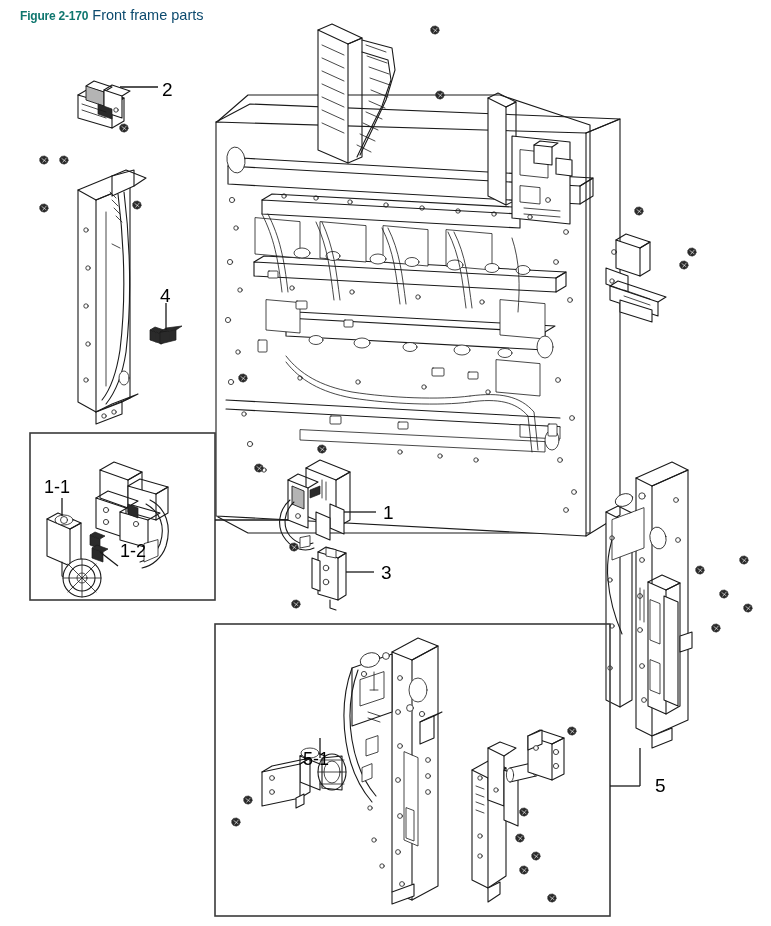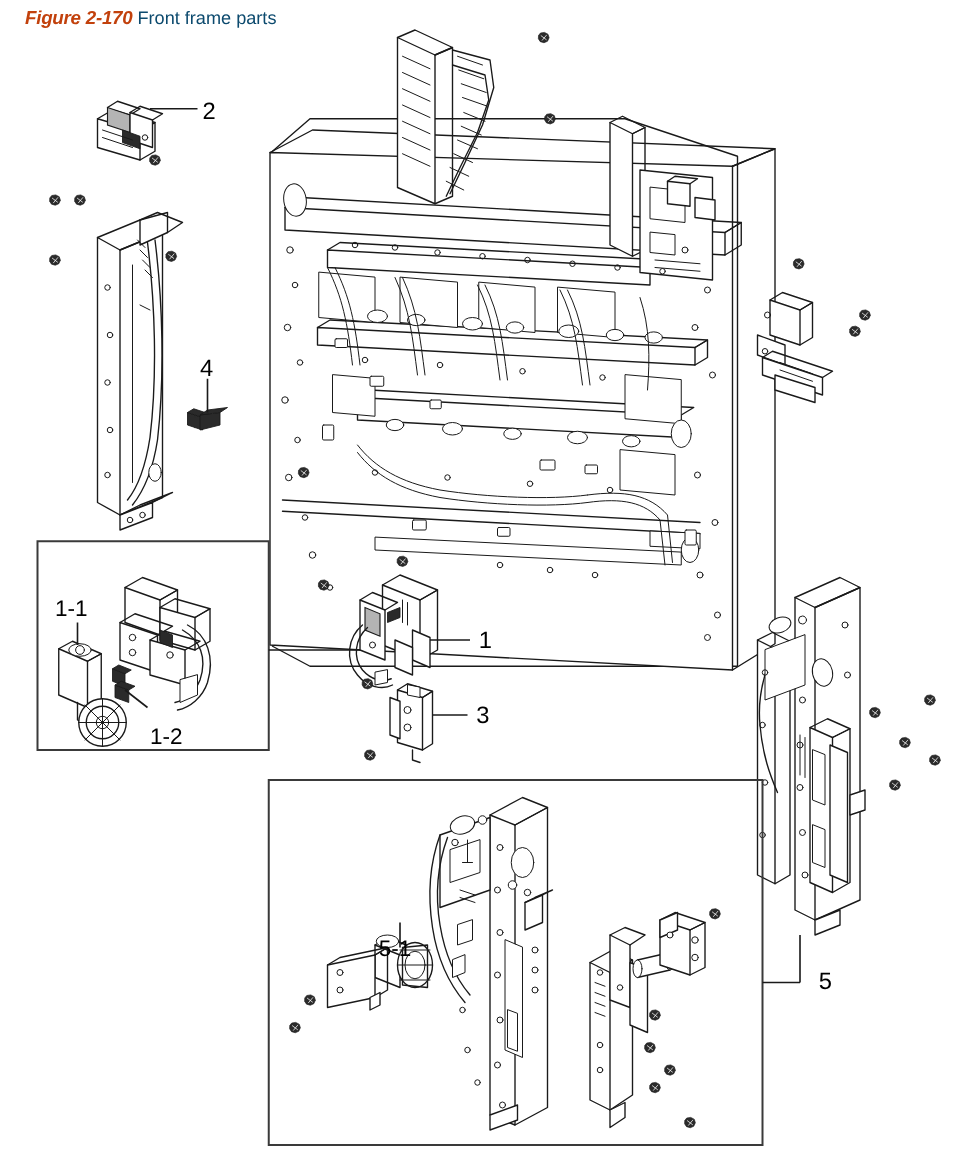--- a/index.html
+++ b/index.html
@@ -20,25 +20,24 @@
   }
   
   #caption {
     position: absolute;
     left: 20px;
     top: 7px;
     white-space: nowrap;
     line-height: 1;
   }
   #caption .fig-num {
-    font-size: 15px;
+    font-size: 12px;
     font-weight: bold;
-    color: #c2410c;
+    color: #0f766e;
     letter-spacing: -0.2px;
-    font-style: italic;
   }
   #caption .fig-title {
     font-size: 14.5px;
     font-weight: normal;
     color: #0c4a6e;
     margin-left: 4px;
   }
   
   #art {
     position: absolute;
@@ -565,19 +564,19 @@
 
     <path class="leader" d="M120,87 L158,87"></path>
     <path class="leader" d="M166,303 L166,330"></path>
     <path class="leader" d="M344,512 L376,512"></path>
     <path class="leader" d="M346,572 L374,572"></path>
   </svg>
 
   <div class="callout" style="left:162px; top:80px;">2</div>
   <div class="callout" style="left:160px; top:286px;">4</div>
   <div class="callout sub" style="left:44px; top:478px;">1-1</div>
-  <div class="callout sub" style="left:120px; top:580px;">1-2</div>
+  <div class="callout sub" style="left:120px; top:542px;">1-2</div>
   <div class="callout" style="left:383px; top:503px;">1</div>
   <div class="callout" style="left:381px; top:563px;">3</div>
   <div class="callout sub" style="left:303px; top:718px;margin-top:32px;">5-1</div>
   <div class="callout" style="left:655px; top:776px;">5</div>
 
 </div>
 
 </body></html>

